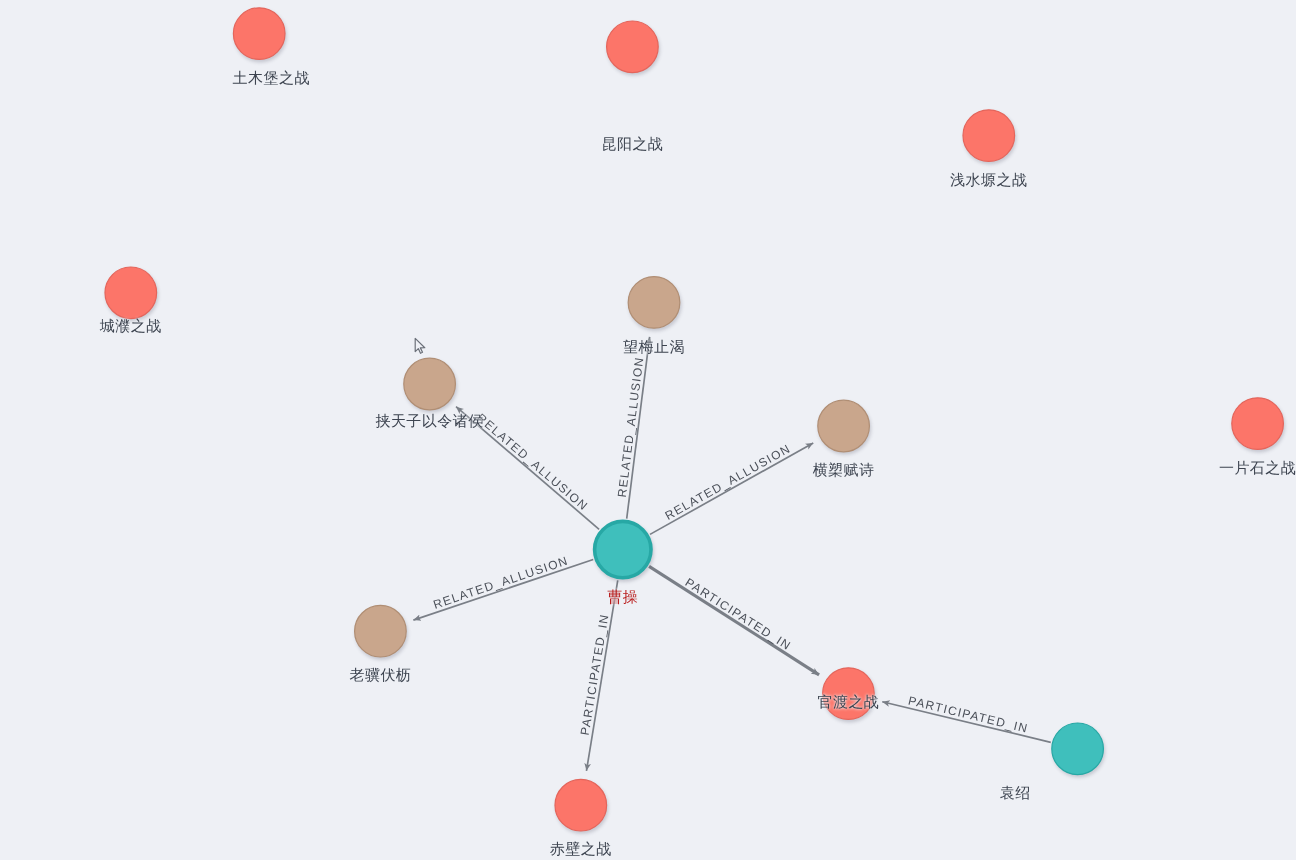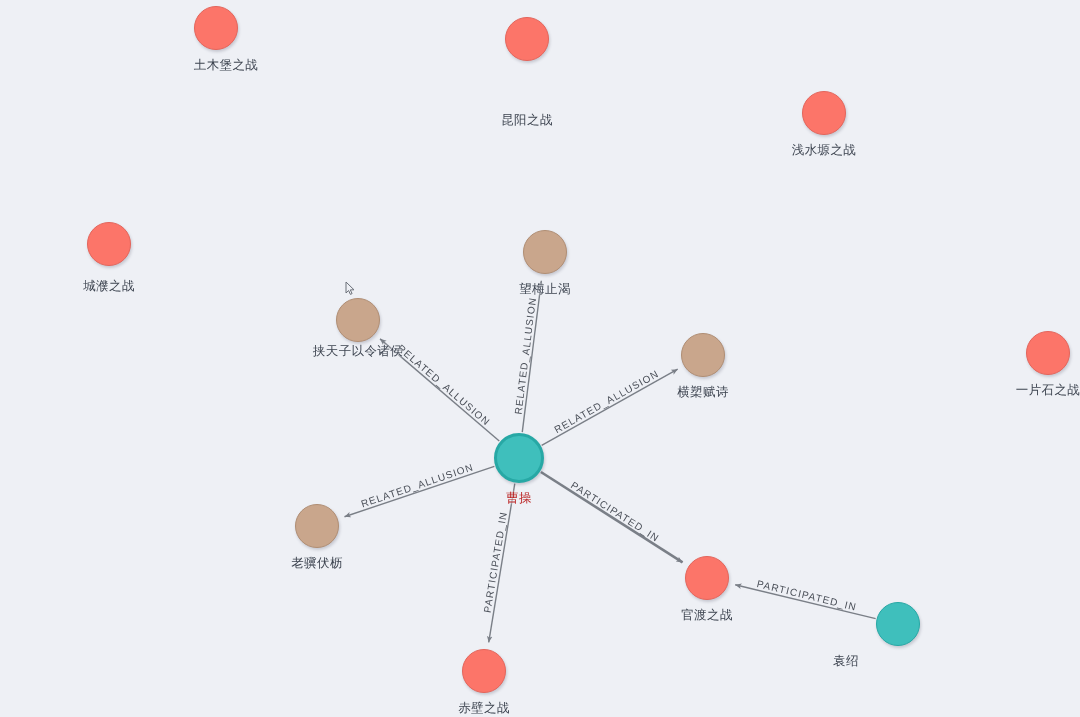--- a/index.html
+++ b/index.html
@@ -92,35 +92,35 @@
       <text class="edge-text" dy="-3"><textPath xlink:href="#ep6" startOffset="50%" text-anchor="middle">PARTICIPATED_IN</textPath></text>
     </svg>
   <div id="nodes-layer">
       <div class="node" style="left: 216px; top: 28px; width: 44px; height: 44px; background: rgb(252, 117, 105); border: 1.5px solid rgb(228, 101, 91);"></div>
       <div class="node-label" style="left: 216px; top: 57px; margin-left: 10px;">土木堡之战</div>
       <div class="node" style="left: 527px; top: 39px; width: 44px; height: 44px; background: rgb(252, 117, 105); border: 1.5px solid rgb(228, 101, 91);"></div>
       <div class="node-label" style="left: 527px; top: 68px; margin-top: 44px;">昆阳之战</div>
       <div class="node" style="left: 824px; top: 113px; width: 44px; height: 44px; background: rgb(252, 117, 105); border: 1.5px solid rgb(228, 101, 91);"></div>
       <div class="node-label" style="left: 824px; top: 142px;">浅水塬之战</div>
       <div class="node" style="left: 109px; top: 244px; width: 44px; height: 44px; background: rgb(252, 117, 105); border: 1.5px solid rgb(228, 101, 91);"></div>
-      <div class="node-label" style="left: 109px; top: 278px;">城濮之战</div>
+      <div class="node-label" style="left: 109px; top: 264px;">城濮之战</div>
       <div class="node" style="left: 1048px; top: 353px; width: 44px; height: 44px; background: rgb(252, 117, 105); border: 1.5px solid rgb(228, 101, 91);"></div>
       <div class="node-label" style="left: 1048px; top: 382px;">一片石之战</div>
       <div class="node" style="left: 545px; top: 252px; width: 44px; height: 44px; background: rgb(201, 166, 140); border: 1.5px solid rgb(176, 142, 116);"></div>
       <div class="node-label" style="left: 545px; top: 281px;">望梅止渴</div>
       <div class="node" style="left: 358px; top: 320px; width: 44px; height: 44px; background: rgb(201, 166, 140); border: 1.5px solid rgb(176, 142, 116);"></div>
       <div class="node-label" style="left: 358px; top: 343px; text-align: right;">挟天子以令诸侯</div>
       <div class="node" style="left: 703px; top: 355px; width: 44px; height: 44px; background: rgb(201, 166, 140); border: 1.5px solid rgb(176, 142, 116);"></div>
       <div class="node-label" style="left: 703px; top: 384px;">横槊赋诗</div>
       <div class="node" style="left: 317px; top: 526px; width: 44px; height: 44px; background: rgb(201, 166, 140); border: 1.5px solid rgb(176, 142, 116);"></div>
       <div class="node-label" style="left: 317px; top: 555px;">老骥伏枥</div>
       <div class="node" style="left: 519px; top: 458px; width: 50px; height: 50px; background: rgb(63, 191, 188); border: 3px solid rgb(39, 168, 165);"></div>
       <div class="node-label bold" style="left: 519px; top: 490px;">曹操</div>
       <div class="node" style="left: 707px; top: 578px; width: 44px; height: 44px; background: rgb(252, 117, 105); border: 1.5px solid rgb(228, 101, 91);"></div>
-      <div class="node-label" style="left: 707px; top: 607px;">官渡之战</div>
+      <div class="node-label" style="left: 707px; top: 577px;">官渡之战</div>
       <div class="node" style="left: 484px; top: 671px; width: 44px; height: 44px; background: rgb(252, 117, 105); border: 1.5px solid rgb(228, 101, 91);"></div>
       <div class="node-label" style="left: 484px; top: 700px;">赤壁之战</div>
       <div class="node" style="left: 898px; top: 624px; width: 44px; height: 44px; background: rgb(63, 191, 188); border: 1.5px solid rgb(39, 168, 165);"></div>
       <div class="node-label" style="left: 846px; top: 653px;">袁绍</div>
     </div>
   <div class="cursor-icon" id="cursor" style="left: 345px; top: 281px;">
     <svg viewBox="0 0 11 15" width="11" height="15">
       <path d="M1,1 L1,12 L3.6,9.5 L5.4,13.4 L7.1,12.6 L5.3,8.9 L9,8.8 Z" fill="none" stroke="#6b7079" stroke-width="1" stroke-linejoin="round"></path>
     </svg>
   </div>

